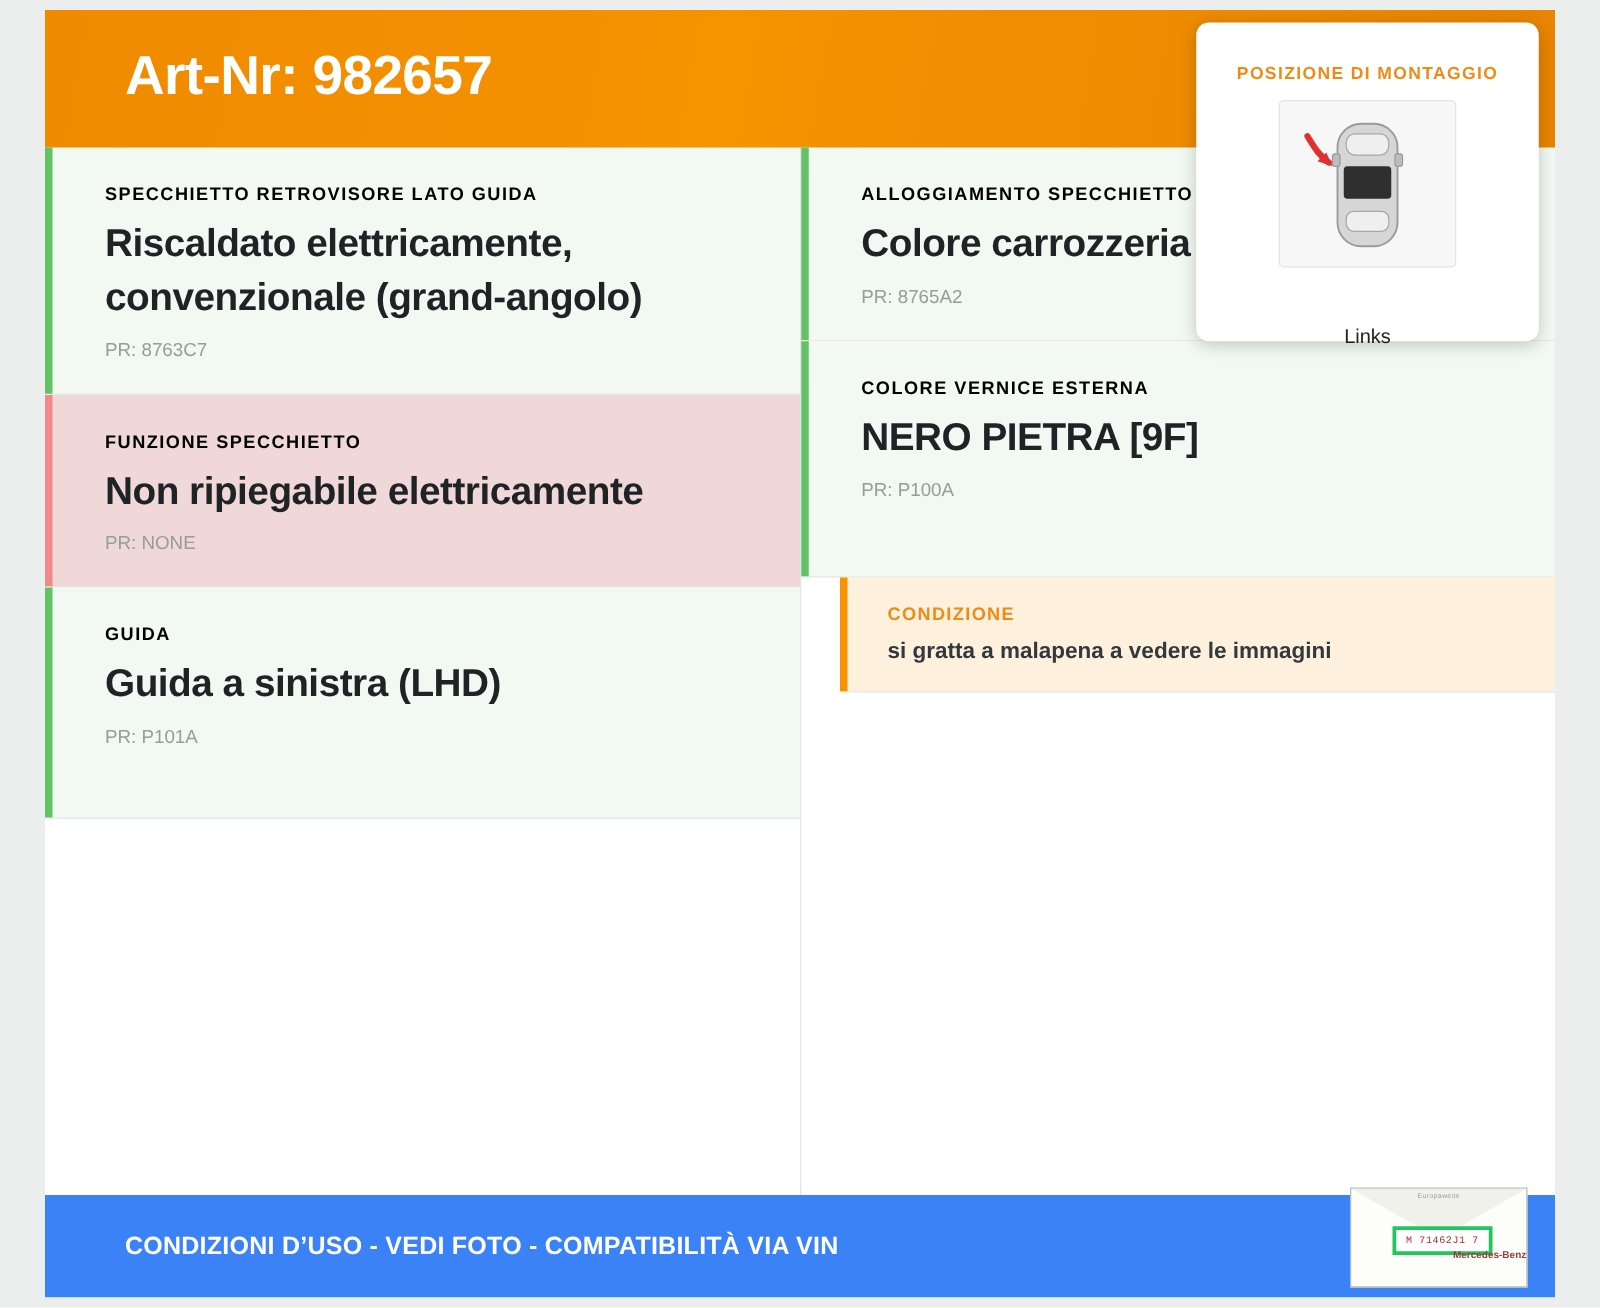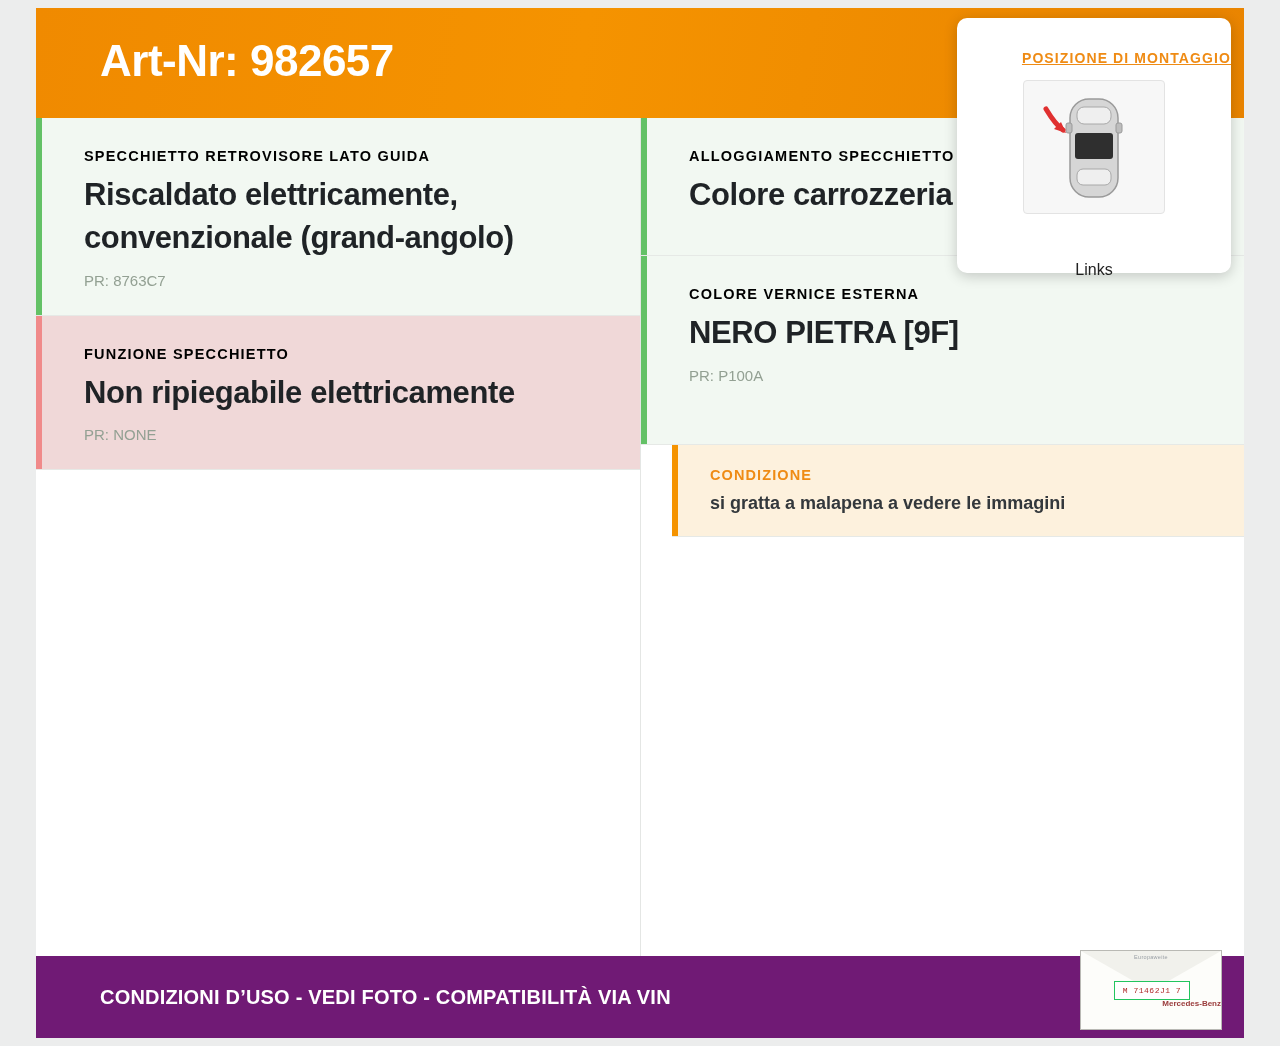--- a/index.html
+++ b/index.html
@@ -138,26 +138,25 @@
     background: #ffffff;
     border-radius: 10px;
     box-shadow: 0 3px 14px rgba(0,0,0,0.20);
     z-index: 20;
   }
   .mount-title {
     position: absolute;
     left: 0;
     right: 0;
     top: 32px;
-    text-align: right;
+    text-align: center;
     font-size: 14px;
     font-weight: bold;
     letter-spacing: 1.1px;
     color: #ef8b14;
-    text-decoration: underline;
   }
   .mount-img {
     position: absolute;
     left: 66px;
     top: 62px;
     width: 140px;
     height: 132px;
     background: #f7f7f7;
     border: 1px solid #e3e3e3;
     border-radius: 4px;
@@ -173,21 +172,21 @@
     margin-top: 25px;
   }
   .car-svg { position: absolute; left: 18px; top: 12px; }
   
   .footer {
     position: absolute;
     left: 0;
     bottom: 0;
     width: 1208px;
     height: 82px;
-    background: #701a75;
+    background: #3b82f6;
   }
   .footer-text {
     position: absolute;
     left: 64px;
     top: 30px;
     font-size: 20px;
     font-weight: bold;
     color: #ffffff;
     letter-spacing: 0.2px;
   }
@@ -208,21 +207,21 @@
     border-right: 70px solid transparent;
     border-top: 40px solid #f1f1ec;
   }
   .stamp-plate {
     position: absolute;
     left: 33px;
     top: 30px;
     width: 74px;
     height: 17px;
     background: #ffffff;
-    border: 1px solid #22c55e;
+    border: 3px solid #22c55e;
     font-size: 8px;
     color: #b02b2b;
     text-align: center;
     line-height: 17px;
     letter-spacing: 0.5px;
     font-family: "Liberation Mono", monospace;
   }
   .stamp-sub {
     position: absolute;
     left: 0; right: 0;
@@ -262,29 +261,36 @@
       <p class="pr">PR: 8763C7</p>
     </div>
 
     <div class="card red">
       <div class="bar"></div>
       <p class="label">FUNZIONE SPECCHIETTO</p>
       <p class="value">Non ripiegabile elettricamente</p>
       <p class="pr">PR: NONE</p>
     </div>
 
+    <div class="card green" style="padding-bottom:56px">
+      <div class="bar"></div>
+      <p class="label">GUIDA</p>
+      <p class="value">Guida a sinistra (LHD)</p>
+      <p class="pr">PR: P101A</p>
+    </div>
 
   </div>
 
   <div class="col-right">
 
     <div class="card green">
       <div class="bar"></div>
       <p class="label">ALLOGGIAMENTO SPECCHIETTO</p>
       <p class="value">Colore carrozzeria</p>
+      <p class="pr">PR: 8765A2</p>
     </div>
 
     <div class="card green" style="padding-bottom:60px">
       <div class="bar"></div>
       <p class="label">COLORE VERNICE ESTERNA</p>
       <p class="value">NERO PIETRA [9F]</p>
       <p class="pr">PR: P100A</p>
     </div>
 
     <div class="card cond">

